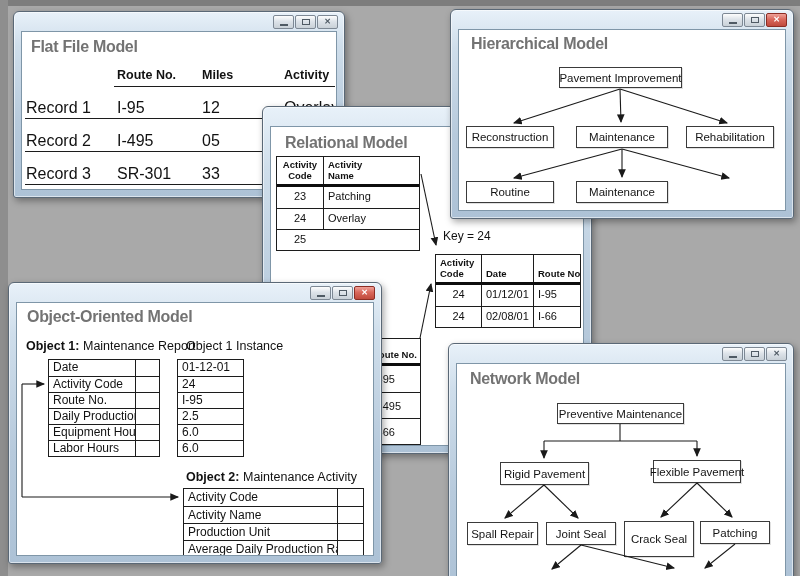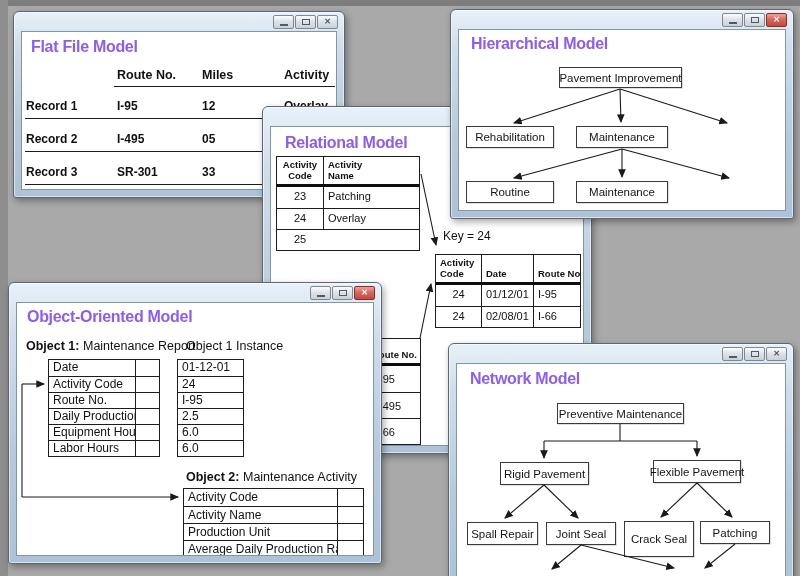--- a/index.html
+++ b/index.html
@@ -18,23 +18,23 @@
     background:linear-gradient(#fdfdfd,#dde3e9 45%,#c9d1d8); display:flex;
     align-items:center; justify-content:center; cursor:default; }
   .g-min { width:8px; height:2px; background:#4f5a64; margin-top:5px; }
   .g-max { width:8px; height:6px; border:1px solid #4f5a64; }
   .g-x { font-size:8px; line-height:8px; color:#4f5a64; font-weight:bold; }
   .btn.red { background:linear-gradient(#efa198,#d9685c 45%,#c04a3d); border-color:#8c2d24; }
   .btn.red .g-x { color:#fff; }
 
   .content { position:absolute; left:7px; right:7px; top:19px; bottom:7px;
     background:#fff; border:1px solid #7f96a8; overflow:hidden; }
-  .wtitle { position:absolute; font-size:16px; font-weight:bold; color:#8b5cf6; letter-spacing:-0.3px; }
+  .wtitle { position:absolute; font-size:16px; font-weight:bold; color:#737373; letter-spacing:-0.3px; }
   .hline { position:absolute; height:1px; background:#1c1c1c; }
-  .ff-text { position:absolute; font-size:12px; color:#111; white-space:nowrap;font-weight:bold; }
+  .ff-text { position:absolute; font-size:16px; color:#111; white-space:nowrap; }
   .ff-hd { font-weight:bold; font-size:12.5px; }
 
   .node { position:absolute; border:1px solid #3a3a3a; background:#fff;
     display:flex; align-items:center; justify-content:center;
     font-size:11.5px; color:#141414; white-space:nowrap; box-shadow:1px 1px 0 rgba(0,0,0,.12); }
   svg.arrows { position:absolute; left:0; top:0; pointer-events:none; }
   svg.arrows line, svg.arrows polyline { stroke:#1a1a1a; stroke-width:1.1; fill:none; }
 
   .dtable { position:absolute; border:1px solid #1c1c1c; background:#fff; font-size:11px; color:#111; }
   .dtable .hd { display:flex; border-bottom:3px solid #0d0d0d; font-weight:bold; font-size:9.5px; line-height:10.5px; }
@@ -185,22 +185,23 @@
             <span class="g-max"></span>
           </div>
         <div class="btn red">
             <span class="g-x">✕</span>
           </div>
       </div>
     </div>
     <div class="content">
       <div class="wtitle" style="left:12px;top:5px">Hierarchical Model</div>
       <div class="node" style="left:100px;top:37px;width:123px;height:21px">Pavement Improvement</div>
-      <div class="node" style="left:7px;top:96px;width:88px;height:22px">Rehabilitation</div>
+      <div class="node" style="left:7px;top:96px;width:88px;height:22px">Reconstruction</div>
       <div class="node" style="left:117px;top:96px;width:92px;height:22px">Maintenance</div>
+      <div class="node" style="left:227px;top:96px;width:88px;height:22px">Rehabilitation</div>
       <div class="node" style="left:7px;top:151px;width:88px;height:22px">Routine</div>
       <div class="node" style="left:117px;top:151px;width:92px;height:22px">Maintenance</div>
       <svg class="arrows" width="330" height="184">
         <defs>
           <marker id="ahh" markerWidth="9" markerHeight="8" refX="7" refY="3.5" orient="auto">
               <path d="M0,0 L8,3.5 L0,7 z" fill="#1a1a1a"></path>
             </marker>
         </defs>
         <line x1="161" y1="59" x2="55" y2="93" marker-end="url(#ahh)"></line>
         <line x1="161" y1="59" x2="162" y2="92" marker-end="url(#ahh)"></line>

